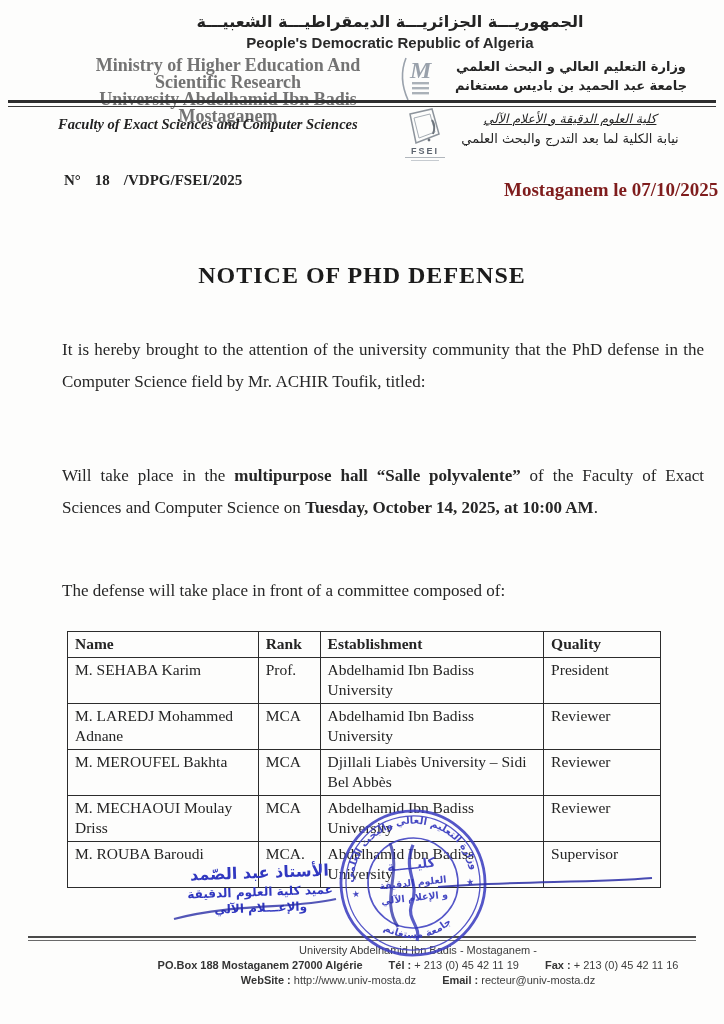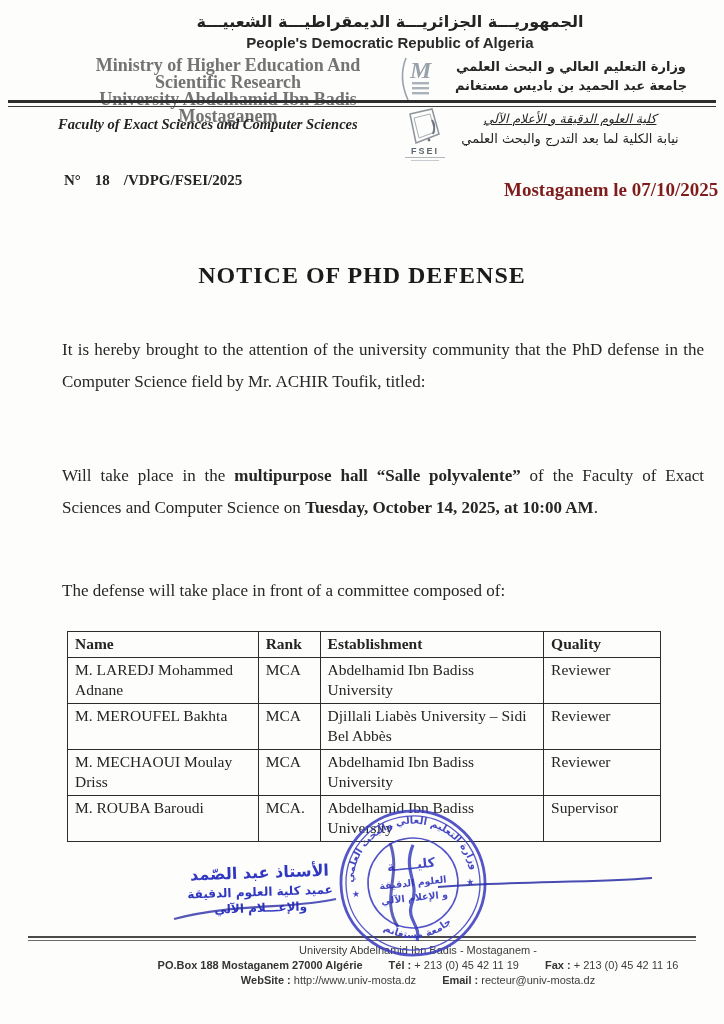--- a/index.html
+++ b/index.html
@@ -138,20 +138,26 @@
       </colgroup>
     <thead>
         <tr>
           <th>Name</th>
           <th>Rank</th>
           <th>Establishment</th>
           <th>Quality</th>
         </tr>
       </thead>
     <tbody>
+        <tr>
+          <td>M. SEHABA Karim</td>
+          <td>Prof.</td>
+          <td>Abdelhamid Ibn Badiss University</td>
+          <td>President</td>
+        </tr>
         <tr>
           <td>M. LAREDJ Mohammed Adnane</td>
           <td>MCA</td>
           <td>Abdelhamid Ibn Badiss University</td>
           <td>Reviewer</td>
         </tr>
         <tr>
           <td>M. MEROUFEL Bakhta</td>
           <td>MCA</td>
           <td>Djillali Liabès University – Sidi Bel Abbès</td>

